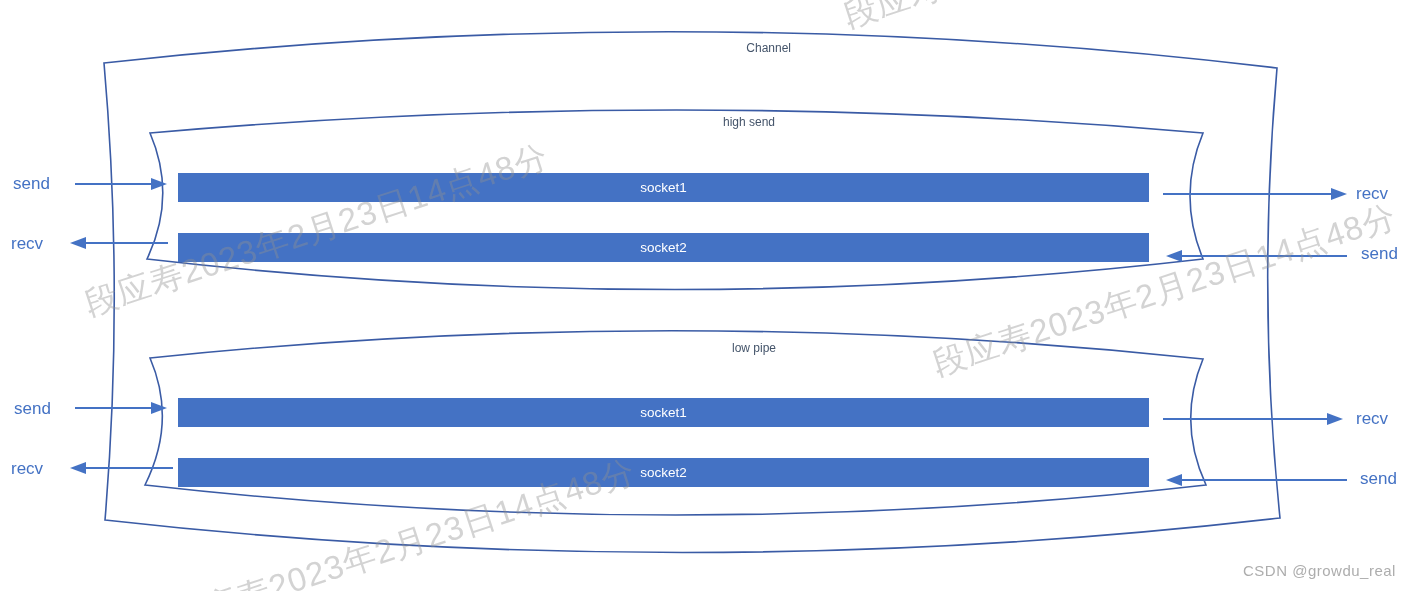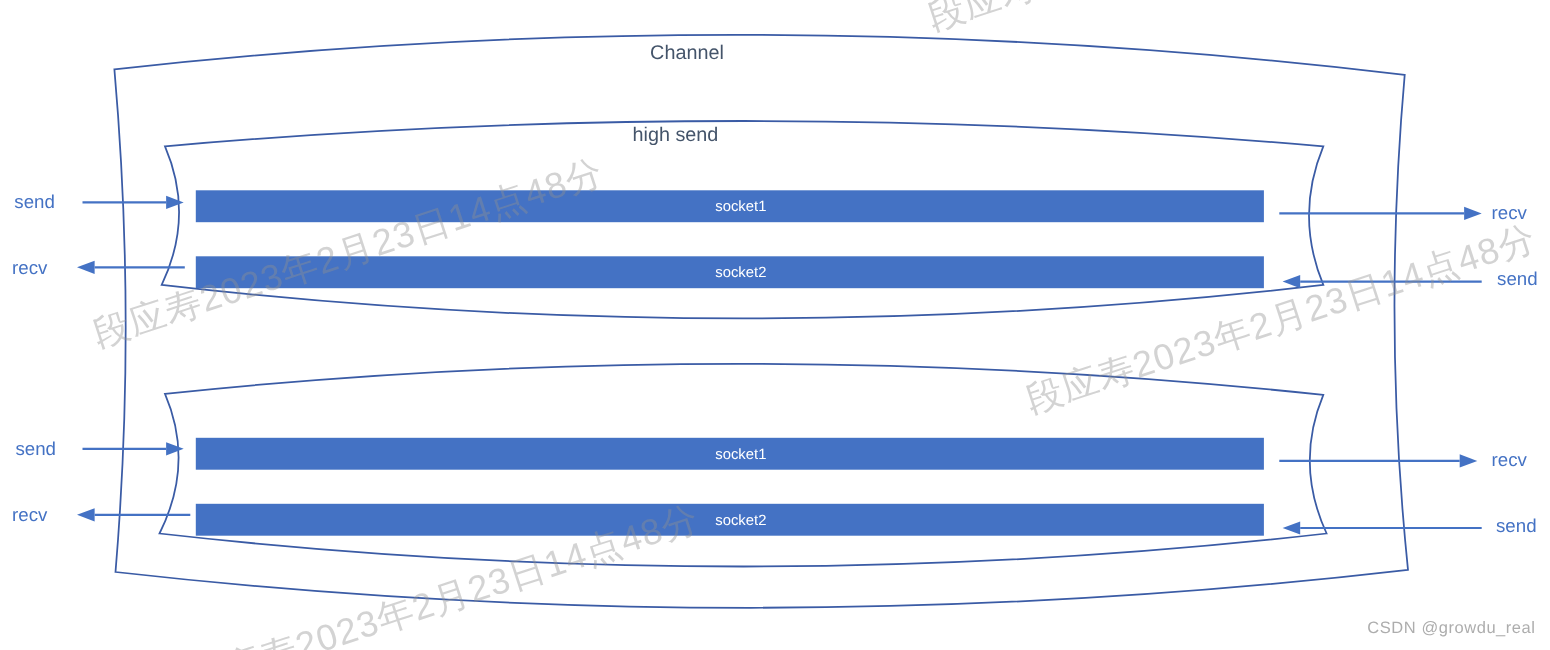--- a/index.html
+++ b/index.html
@@ -9,29 +9,29 @@
     font-family:"Liberation Sans",sans-serif;
   }
   #shapes{position:absolute;left:0;top:0;z-index:1;}
   .outline{fill:none;stroke:var(--outline);stroke-width:1.6px;}
   .bar{fill:var(--accent);stroke:none;}
   .arrow-shaft{stroke:var(--accent);stroke-width:2px;fill:none;}
   .arrow-head{fill:var(--accent);stroke:none;}
 
   .title{
     position:absolute;z-index:2;color:var(--title-text);
-    font-size:18px;line-height:22px;width:200px;text-align:left;white-space:nowrap;
+    font-size:12px;line-height:22px;width:200px;text-align:right;white-space:nowrap;
   }
   .io{
     position:absolute;z-index:2;color:var(--accent);
     font-size:17px;line-height:20px;white-space:nowrap;
   }
   .socket-label{
     position:absolute;z-index:2;left:178px;width:971px;height:29px;line-height:29px;
-    text-align:center;color:var(--socket-text);font-size:13.5px;padding-left:10px;
+    text-align:center;color:var(--socket-text);font-size:13.5px;
   }
   .wm{
     position:absolute;z-index:5;color:var(--watermark);
     font-size:33px;line-height:36px;height:36px;white-space:nowrap;
     transform:rotate(-18deg);transform-origin:0 50%;
     letter-spacing:1px;pointer-events:none;
   }
   .credit{
     position:absolute;z-index:5;left:1243px;top:562px;
     color:var(--credit);font-size:15px;letter-spacing:.5px;white-space:nowrap;
@@ -85,20 +85,21 @@
       <polygon class="arrow-head" points="1327,413 1343,419 1327,425"></polygon>
     </g>
     <g>
       <line class="arrow-shaft" x1="1182" y1="480" x2="1347" y2="480"></line>
       <polygon class="arrow-head" points="1182,474 1166,480 1182,486"></polygon>
     </g>
   </svg>
 
   <div class="title" style="left:591px;top:37px;">Channel</div>
   <div class="title" style="left:575px;top:111px;">high send</div>
+  <div class="title" style="left:576px;top:337px;">low pipe</div>
 
   <div class="socket-label" style="top:173px;">socket1</div>
   <div class="socket-label" style="top:233px;">socket2</div>
   <div class="socket-label" style="top:398px;">socket1</div>
   <div class="socket-label" style="top:458px;">socket2</div>
 
   <div class="io" style="left:13px;top:174px;">send</div>
   <div class="io" style="left:11px;top:234px;">recv</div>
   <div class="io" style="left:1356px;top:184px;">recv</div>
   <div class="io" style="left:1361px;top:244px;">send</div>

